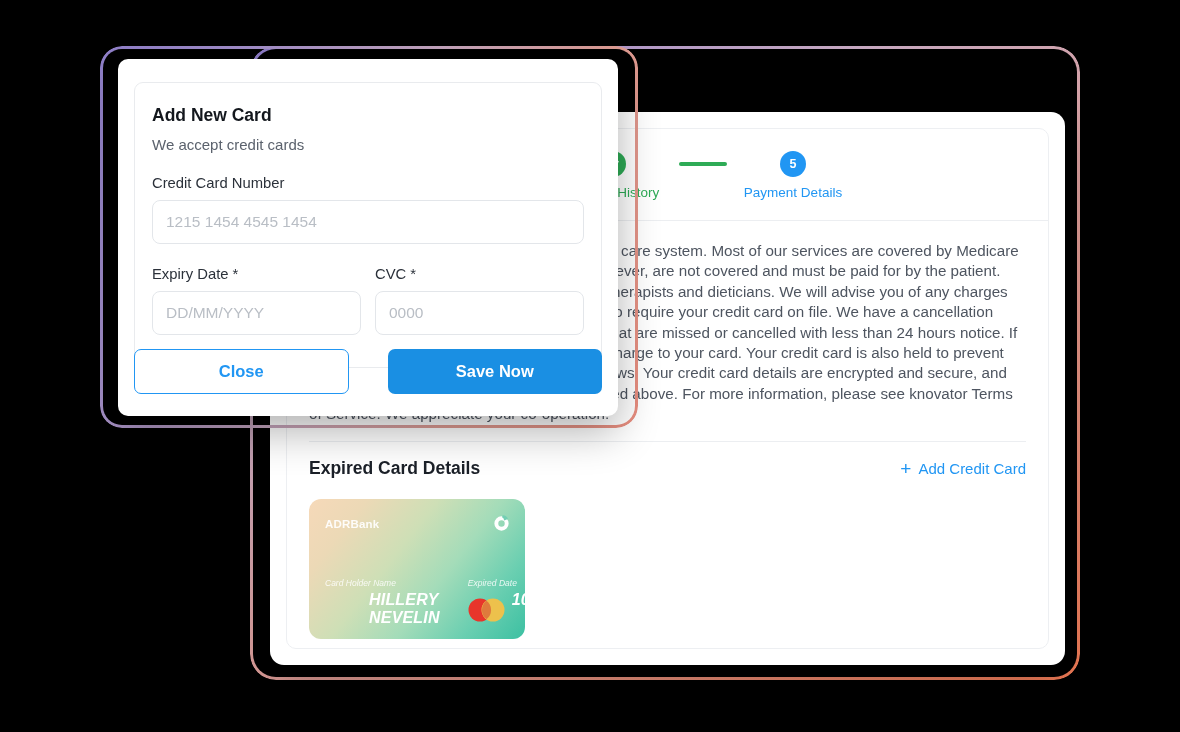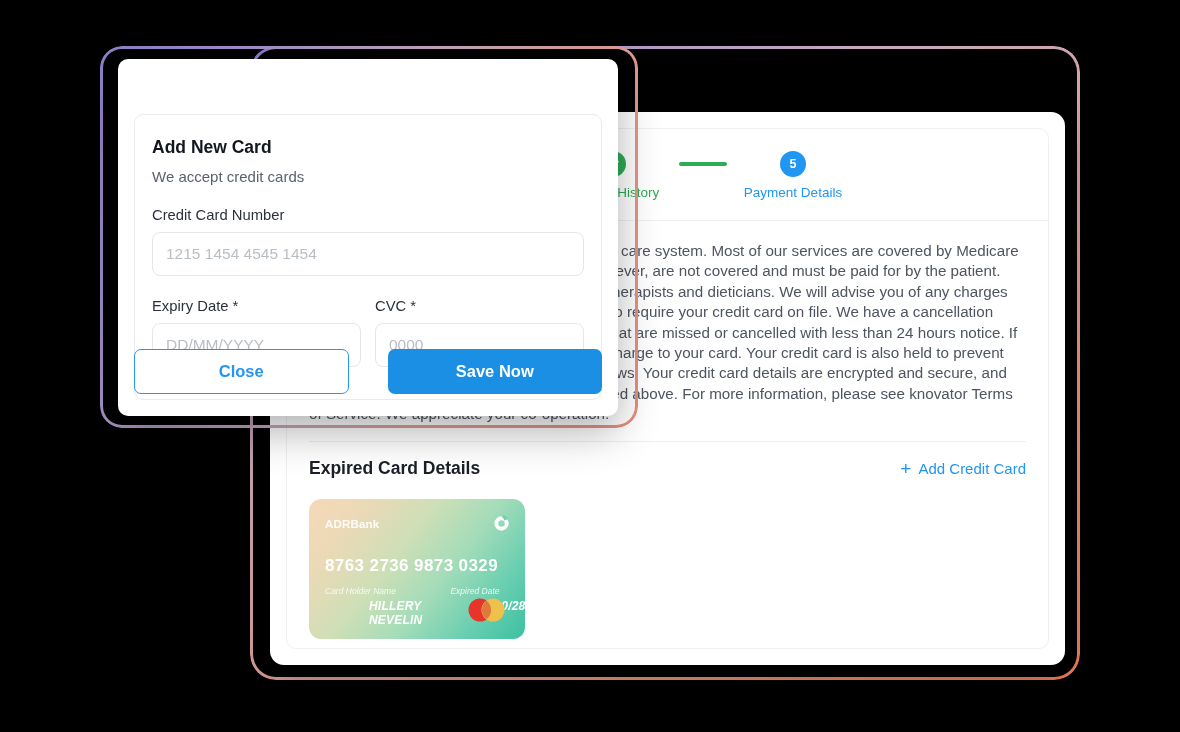--- a/index.html
+++ b/index.html
@@ -114,21 +114,21 @@
     color: rgba(255,255,255,.92);
   }
   .cc-logo { position: absolute; right: 15px; top: 16px; width: 17px; height: 17px; }
   .cc-number {
     position: absolute; left: 16px; top: 57px;
     font-size: 17px; font-weight: 700; letter-spacing: .4px;
     color: #fff;
   }
   .cc-foot { position: absolute; left: 16px; bottom: 12px; display: flex; gap: 28px; font-style: italic; }
   .cc-field-label { font-size: 8.5px; color: rgba(255,255,255,.85); margin-bottom: 3px; }
-  .cc-field-value { font-size: 12px; font-weight: 700; color: #fff; letter-spacing: .2px; padding-left: 44px; }
+  .cc-field-value { font-size: 16px; font-weight: 700; color: #fff; letter-spacing: .2px; padding-left: 44px; }
   .cc-brand { position: absolute; right: 17px; bottom: 16px; width: 42px; height: 26px; }
 
   
   #modal-outline {
     left: 100px; top: 46px; width: 538px; height: 382px;
     border-radius: 22px;
   }
   #modal-outline.outline-rect {
     background: linear-gradient(115deg,
         #8f7fc9 0%, #a38fc9 22%, #c4a4bd 48%,
@@ -144,21 +144,20 @@
     border-radius: 10px;
     box-shadow: 0 16px 42px rgba(0,0,0,0.30);
     overflow: hidden;
   }
   .modal-card {
     position: absolute; left: 16px; top: 23px;
     width: 468px; height: 286px;
     border: 1px solid #e9ebee;
     border-radius: 9px;
     padding: 22px 17px 0 17px;
-    margin-top: 32px;
   }
   .modal-title { font-size: 17.5px; font-weight: 700; color: #13171d; }
   .modal-sub { font-size: 15px; color: #5b626d; margin-top: 10px; }
   .field-label {
     font-size: 14.8px; color: #2b313a; margin-top: 22px; margin-bottom: 9px;
     display: block;
   }
   .text-input {
     width: 100%; height: 44px;
     border: 1px solid #e3e6ea; border-radius: 8px;
@@ -248,21 +247,20 @@
           <svg class="cc-logo" viewBox="0 0 20 20">
             <path d="M10 1.6 A8.4 8.4 0 1 0 10 18.4 A8.4 8.4 0 1 0 10 1.6 Z
                      M10 6.2 A3.8 3.8 0 1 1 10 13.8 A3.8 3.8 0 1 1 10 6.2 Z" fill="#ffffff" fill-rule="evenodd"></path>
             <path d="M10.4 0.8 L19.4 0.8 L19.4 7.2 Z" fill="#5fcbb0" opacity="0"></path>
             <rect x="11.6" y="0.6" width="8" height="7.2" fill="#6fcdb2" transform="rotate(18 11.6 0.6)" opacity="0"></rect>
             <path d="M12.6 2.2 L18.5 -1 L21 6 Z" fill="none"></path>
             <path d="M11.2 1.2 L17 1.2 L17 6.4 L11.2 6.4 Z" fill="#7ad0b5" opacity="0"></path>
             <path d="M11.4 0.4 Q16 0.4 17.6 4.6 L13.2 6.6 Q12.6 3.2 10.6 2.6 Z" fill="#74cfb4"></path>
           </svg>
 
-          <div class="cc-number">8763 2736 9873 0329</div>
 
           <div class="cc-foot">
             <div>
               <div class="cc-field-label">Card Holder Name</div>
               <div class="cc-field-value">HILLERY NEVELIN</div>
             </div>
             <div>
               <div class="cc-field-label">Expired Date</div>
               <div class="cc-field-value">10/28</div>
             </div>

